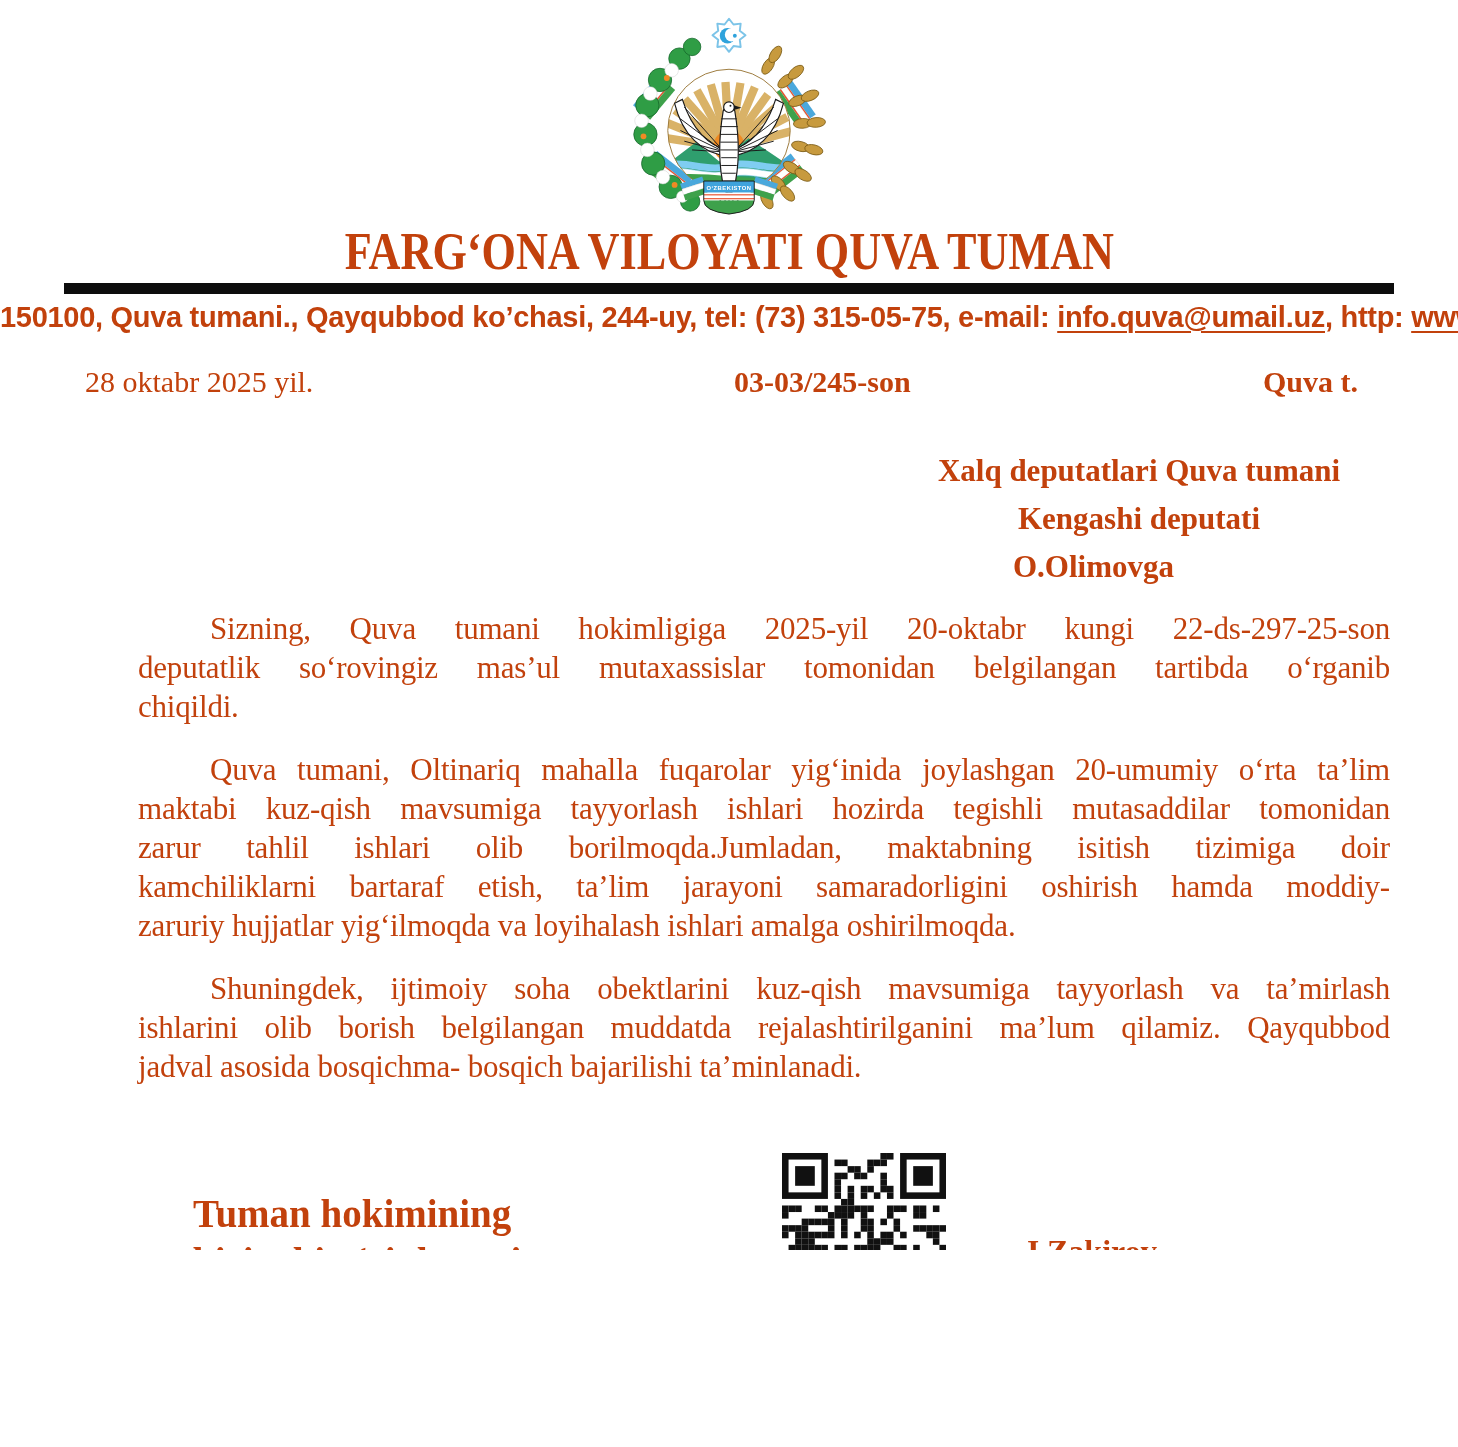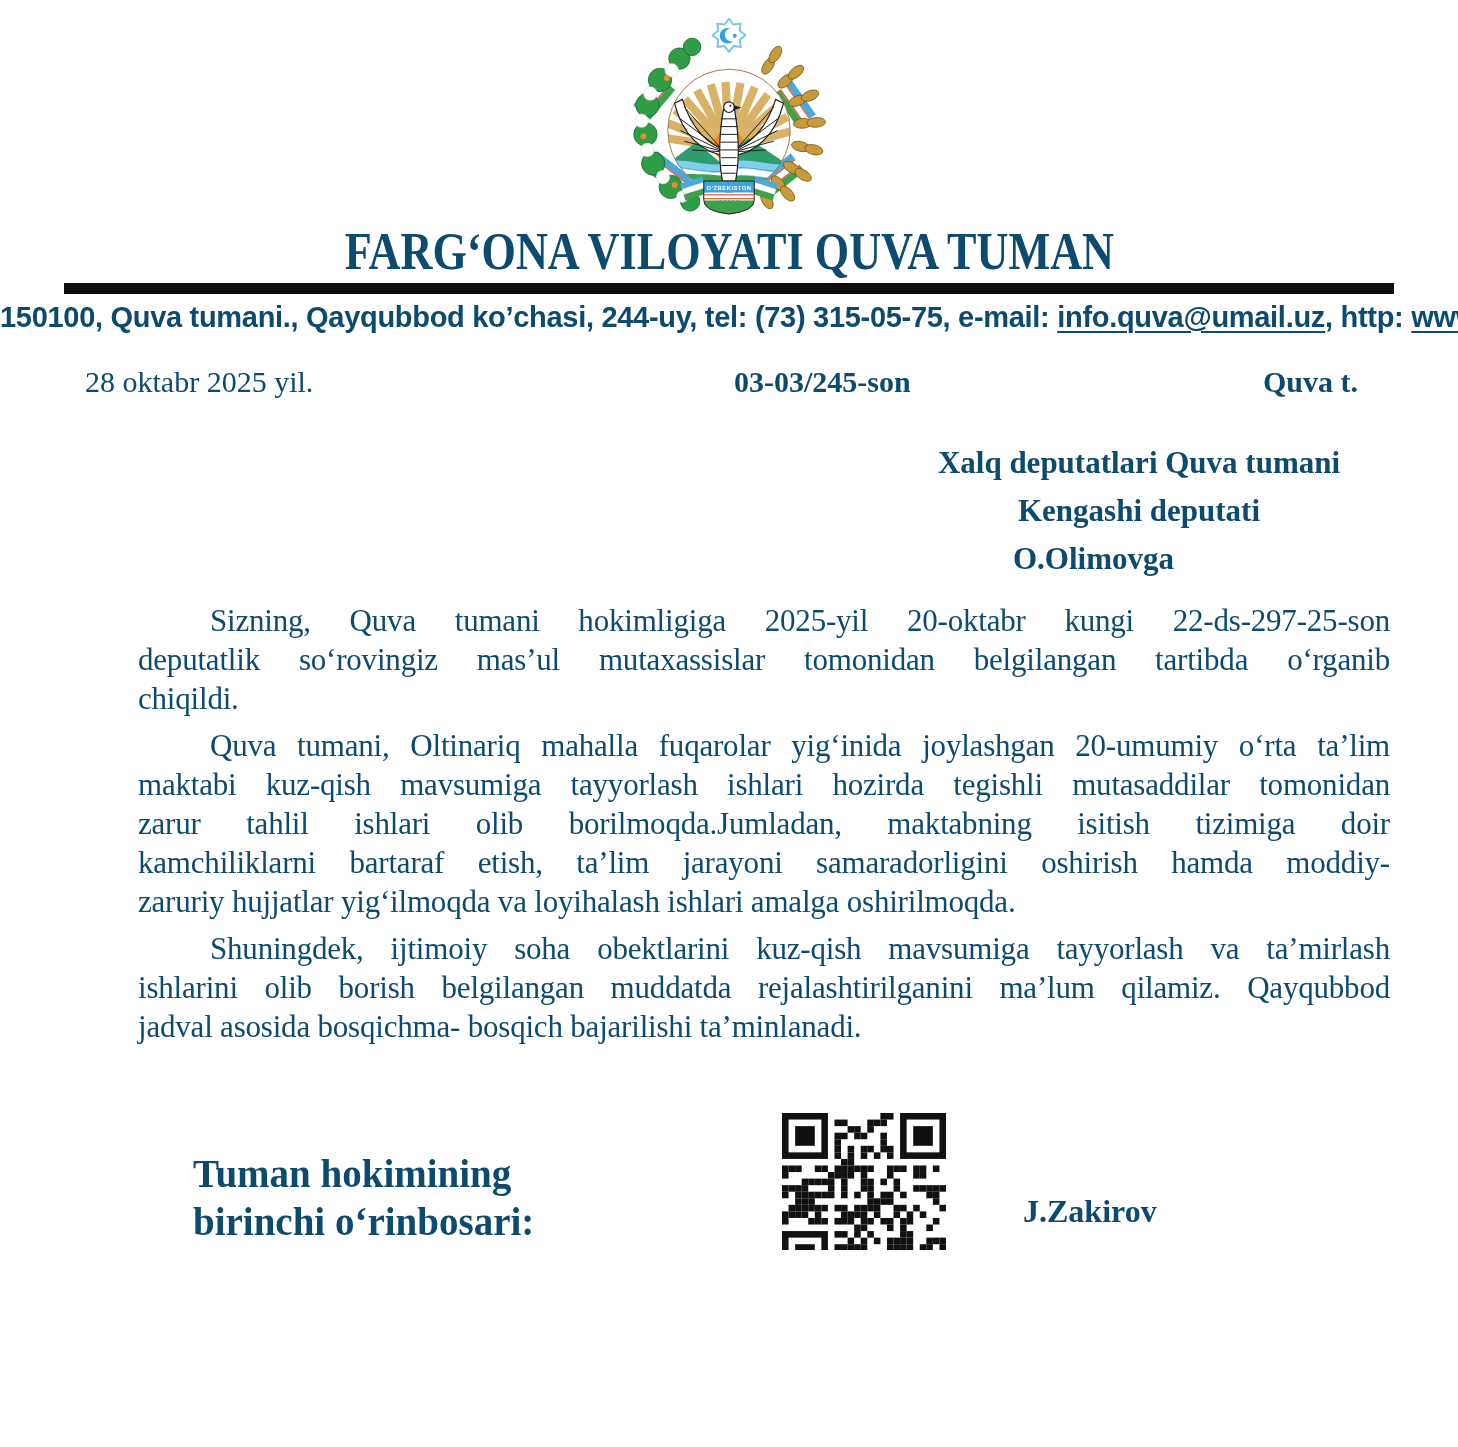--- a/index.html
+++ b/index.html
@@ -1,19 +1,19 @@
 <!DOCTYPE html>
 <html><head>
 <meta charset="utf-8">
 <style>
   * { margin:0; padding:0; box-sizing:border-box; }
   html,body { background:#ffffff; }
   .page {
     position:relative; width:1458px; height:1250px; background:#fff;
-    font-family:"Liberation Serif", serif; color:#0c4a6e; overflow:hidden;
+    font-family:"Liberation Serif", serif; color:#c2410c; overflow:hidden;
   }
   
   .emblem-wrap { padding-top:10px; text-align:center; }
   .emblem { width:212px; height:206px; display:inline-block; }
   
   .title1 { margin-top:6px; text-align:center; font-size:52px; line-height:1; font-weight:700; white-space:nowrap; }
   .title1 > span { display:inline-block; transform:scaleX(.85); transform-origin:50% 50%; }
   .title2 { text-align:center; font-size:62px; line-height:.95; font-weight:700; white-space:nowrap; }
   .title2 > span { display:inline-block; transform:scaleX(.9); transform-origin:50% 50%; }
   .rule { margin:5px 64px 0 64px; height:11px; background:#0d0d0d; }
@@ -22,27 +22,27 @@
     margin-top:9px; text-align:center; font-family:"Liberation Sans", sans-serif;
     font-weight:700; font-size:29px; line-height:28px; letter-spacing:-.3px; white-space:nowrap;
   }
   .address .u { text-decoration:underline; text-decoration-thickness:2px; text-underline-offset:4px; }
   
   .meta-row { position:relative; margin-top:34px; height:42px; font-size:30px; }
   .meta-date  { position:absolute; left:85px; top:0; font-weight:400; }
   .meta-num   { position:absolute; left:734px; top:0; font-weight:700; }
   .meta-place { position:absolute; right:100px; top:0; font-weight:700; }
   
-  .recipient { position:relative; margin-top:32px; height:144px; }
+  .recipient { position:relative; margin-top:40px; height:144px; }
   .recipient-inner { position:absolute; left:932px; width:414px; font-weight:700; font-size:31px; line-height:48px; white-space:nowrap; }
   .recipient-inner .l1, .recipient-inner .l2 { text-align:center; }
   .recipient-inner .l3 { text-align:left; padding-left:81px; }
   
   .body { margin:18px 68px 0 138px; font-size:31px; line-height:39px; letter-spacing:-.2px; }
-  .para + .para { margin-top:8px; }
+  .para + .para { margin-top:24px; }
   .line { text-align:justify; text-align-last:justify; white-space:normal; }
   .line.first { text-indent:72px; }
   .line.last { text-align-last:left; }
   
   .signature { position:relative; height:306px; }
   .sig-title { position:absolute; left:193px; top:104px; font-weight:700; font-size:39px; line-height:48px; white-space:nowrap; }
   .qr { position:absolute; left:782px; top:67px; width:164px; height:164px; }
   .sig-name { position:absolute; left:1023px; top:147px; font-weight:700; font-size:32px; white-space:nowrap; }
 </style>
 </head>

